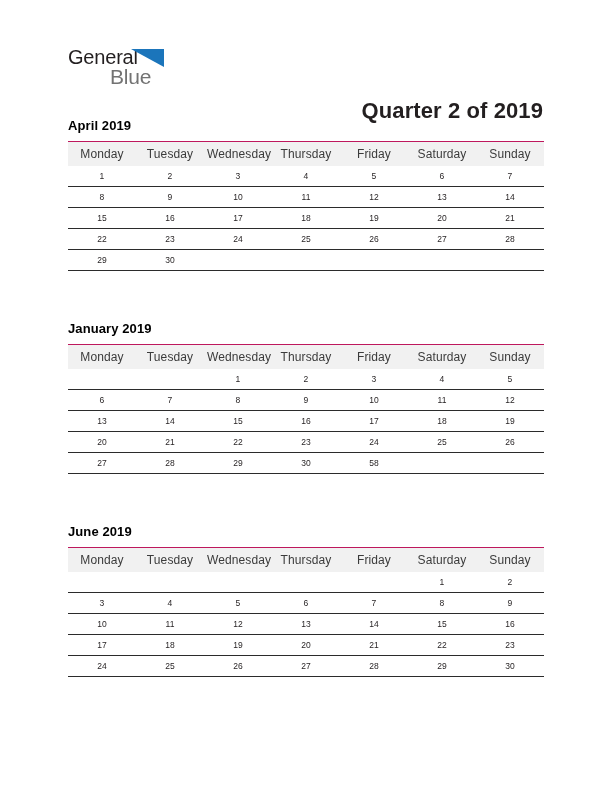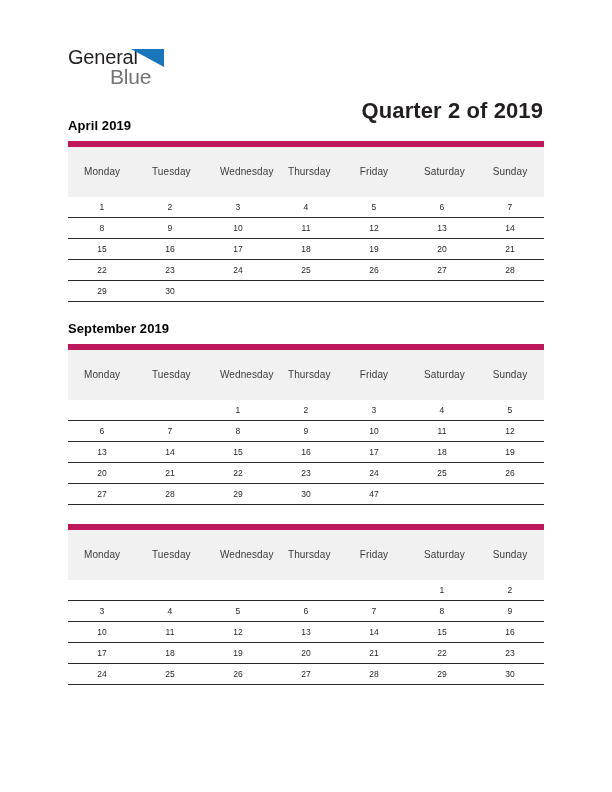--- a/index.html
+++ b/index.html
@@ -103,27 +103,27 @@
     letter-spacing: 0.1px;
   }
 
   table.cal {
     border-collapse: collapse;
     width: 476px;
     table-layout: fixed;
   }
   table.cal th {
     background: #f1f1f1;
-    font-size: 10px;
+    font-size: 12px;
     font-weight: normal;
     color: #3b3b3b;
     text-align: center;
     height: 17px;
-    padding: 16px;
-    border-top: 6px solid #be185d;
+    padding: 3px;
+    border-top: 1px solid #be185d;
     border-bottom: 1px solid #f1f1f1;
     letter-spacing: 0.1px;
   }
   table.cal td {
     font-size: 8.5px;
     font-weight: normal;
     color: #231f20;
     text-align: center;
     height: 20px;
     padding: 0;
@@ -206,21 +206,21 @@
           <td></td>
           <td></td>
           <td></td>
           <td></td>
         </tr>
       </tbody>
     </table>
   </div>
 
   <div class="month-block" id="month-1">
-    <div class="month-title">September 2019</div>
+    <div class="month-title">January 2019</div>
     <table class="cal">
       <thead>
         <tr>
           <th>Monday</th>
           <th>Tuesday</th>
           <th>Wednesday</th>
           <th>Thursday</th>
           <th>Friday</th>
           <th>Saturday</th>
           <th>Sunday</th>
@@ -261,29 +261,30 @@
           <td>23</td>
           <td>24</td>
           <td>25</td>
           <td>26</td>
         </tr>
         <tr>
           <td>27</td>
           <td>28</td>
           <td>29</td>
           <td>30</td>
-          <td>47</td>
+          <td>58</td>
           <td></td>
           <td></td>
         </tr>
       </tbody>
     </table>
   </div>
 
   <div class="month-block" id="month-2">
+    <div class="month-title">June 2019</div>
     <table class="cal">
       <thead>
         <tr>
           <th>Monday</th>
           <th>Tuesday</th>
           <th>Wednesday</th>
           <th>Thursday</th>
           <th>Friday</th>
           <th>Saturday</th>
           <th>Sunday</th>

